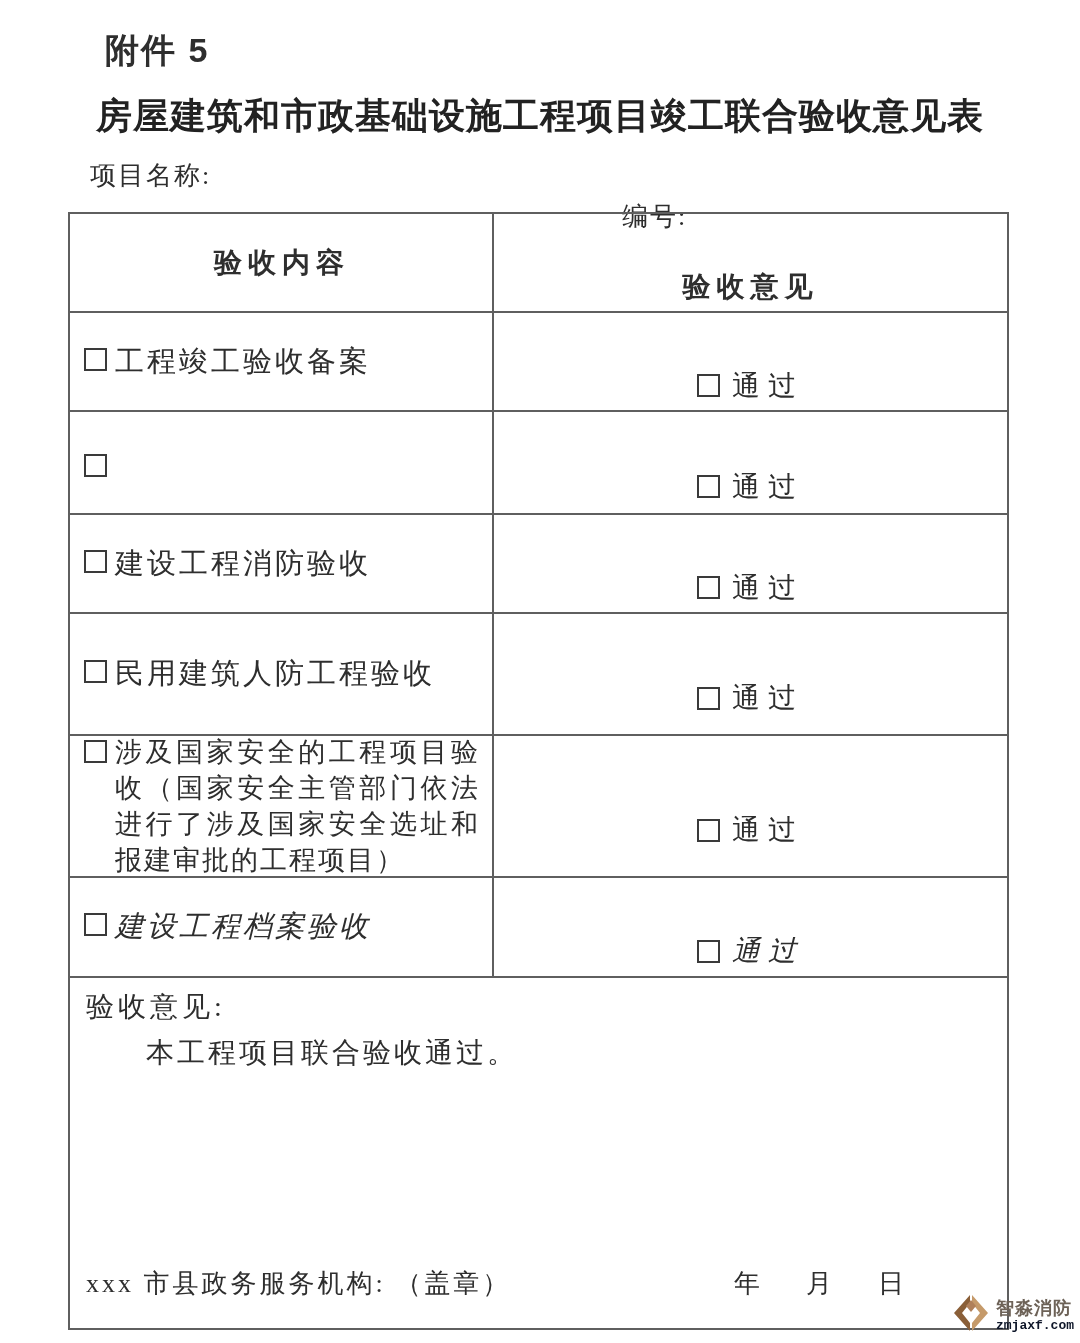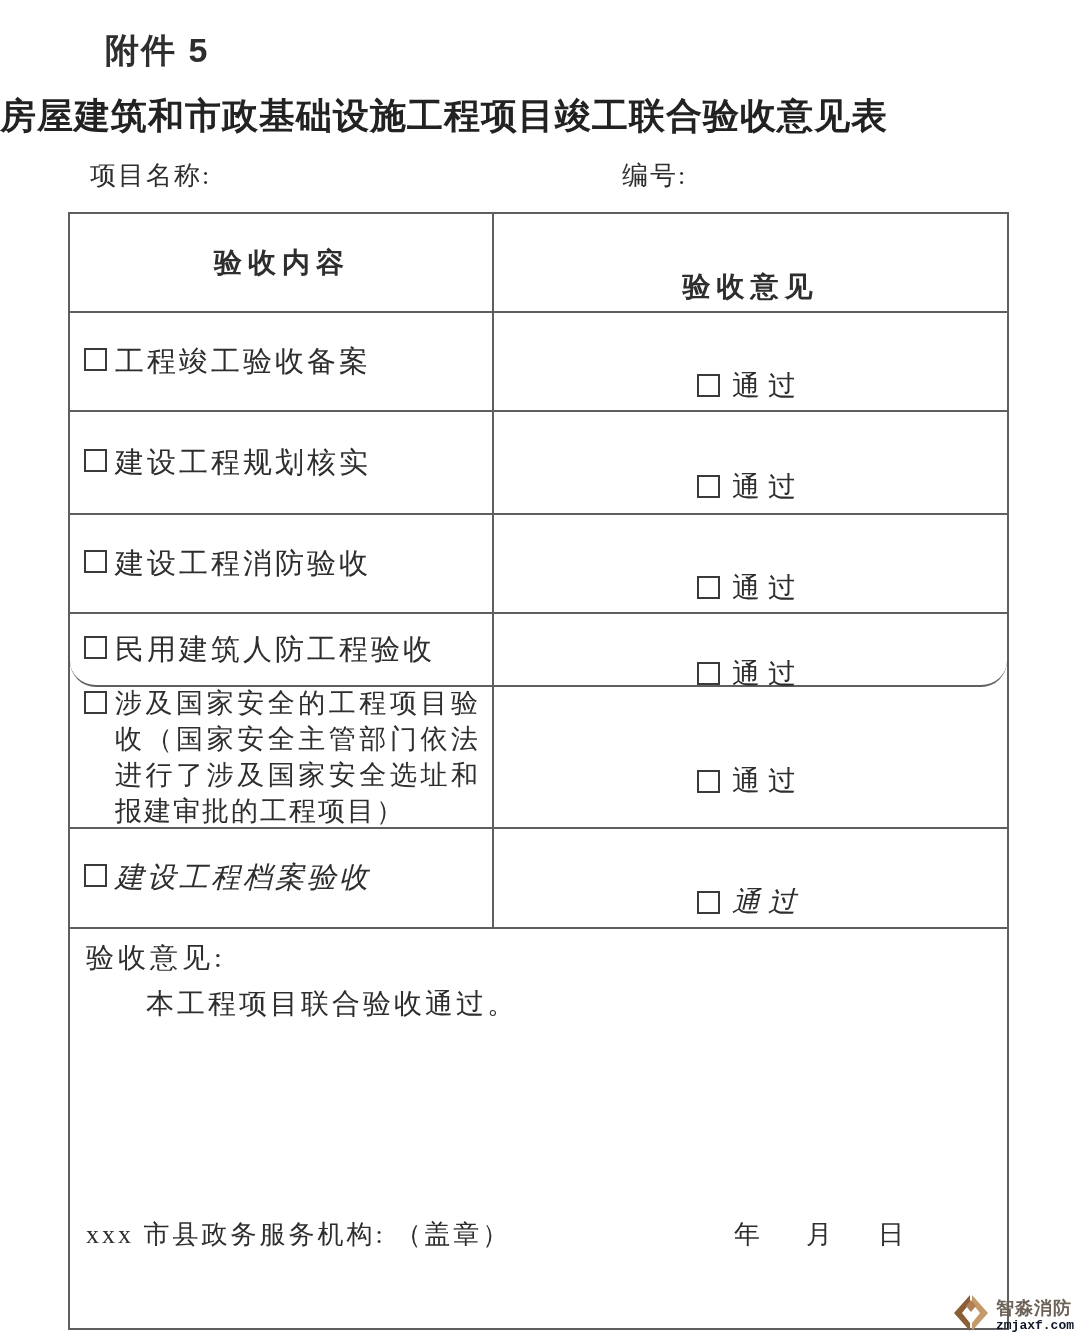--- a/index.html
+++ b/index.html
@@ -7,28 +7,28 @@
     width:1080px;height:1343px;position:relative;background:#ffffff;
     font-family:"Liberation Serif","DejaVu Serif",serif;
     color:#2e2e2e;overflow:hidden;
   }
   .attachment{
     position:absolute;left:105px;top:28px;
     font-family:"Liberation Sans","DejaVu Sans",sans-serif;
     font-weight:700;font-size:34px;letter-spacing:2px;
   }
   .doc-title{
-    position:absolute;left:0;top:92px;width:1080px;text-align:left;
+    position:absolute;left:0;top:92px;width:1080px;text-align:center;
     font-family:Liberation Serif, serif;
     font-weight:700;font-size:36px;letter-spacing:1px;color:#222;
   }
   .meta-row{position:absolute;top:158px;left:0;width:1080px;height:36px;font-size:26px;}
   .meta-label{position:absolute;top:0;letter-spacing:2px;}
   .meta-project{left:90px;}
-  .meta-number{left:622px;}
+  .meta-number{left:622px;margin-top:41px;}
 
   .form-table{
     position:absolute;left:68px;top:212px;width:941px;height:1118px;
     border:2px solid #5f5f5f;box-sizing:border-box;background:transparent;
   }
   .trow{display:flex;border-bottom:2px solid #5f5f5f;box-sizing:border-box;}
   .cell{box-sizing:border-box;display:flex;align-items:center;}
   .cell.left{width:424px;border-right:2px solid #5f5f5f;padding:6px 12px 6px 14px;}
   .cell.right{flex:1;justify-content:center;margin-top:48px;}
   .header-row .cell{justify-content:center;font-weight:700;font-size:28px;letter-spacing:6px;}
@@ -97,21 +97,20 @@
         <span class="checkbox"></span>
         <span>通过</span>
       </div>
     </div>
   </div>
 
   <div class="trow" style="height:103px;">
     <div class="cell left">
       <div class="content-line">
         <span class="checkbox"></span>
-        <span class="content-text">建设工程规划核实</span>
       </div>
     </div>
     <div class="cell right">
       <div class="pass-group">
         <span class="checkbox"></span>
         <span>通过</span>
       </div>
     </div>
   </div>
 
@@ -123,21 +122,21 @@
       </div>
     </div>
     <div class="cell right">
       <div class="pass-group">
         <span class="checkbox"></span>
         <span>通过</span>
       </div>
     </div>
   </div>
 
-  <div class="trow" style="height:73px;border-radius:26px;">
+  <div class="trow" style="height:122px;">
     <div class="cell left">
       <div class="content-line">
         <span class="checkbox"></span>
         <span class="content-text">民用建筑人防工程验收</span>
       </div>
     </div>
     <div class="cell right">
       <div class="pass-group">
         <span class="checkbox"></span>
         <span>通过</span>

